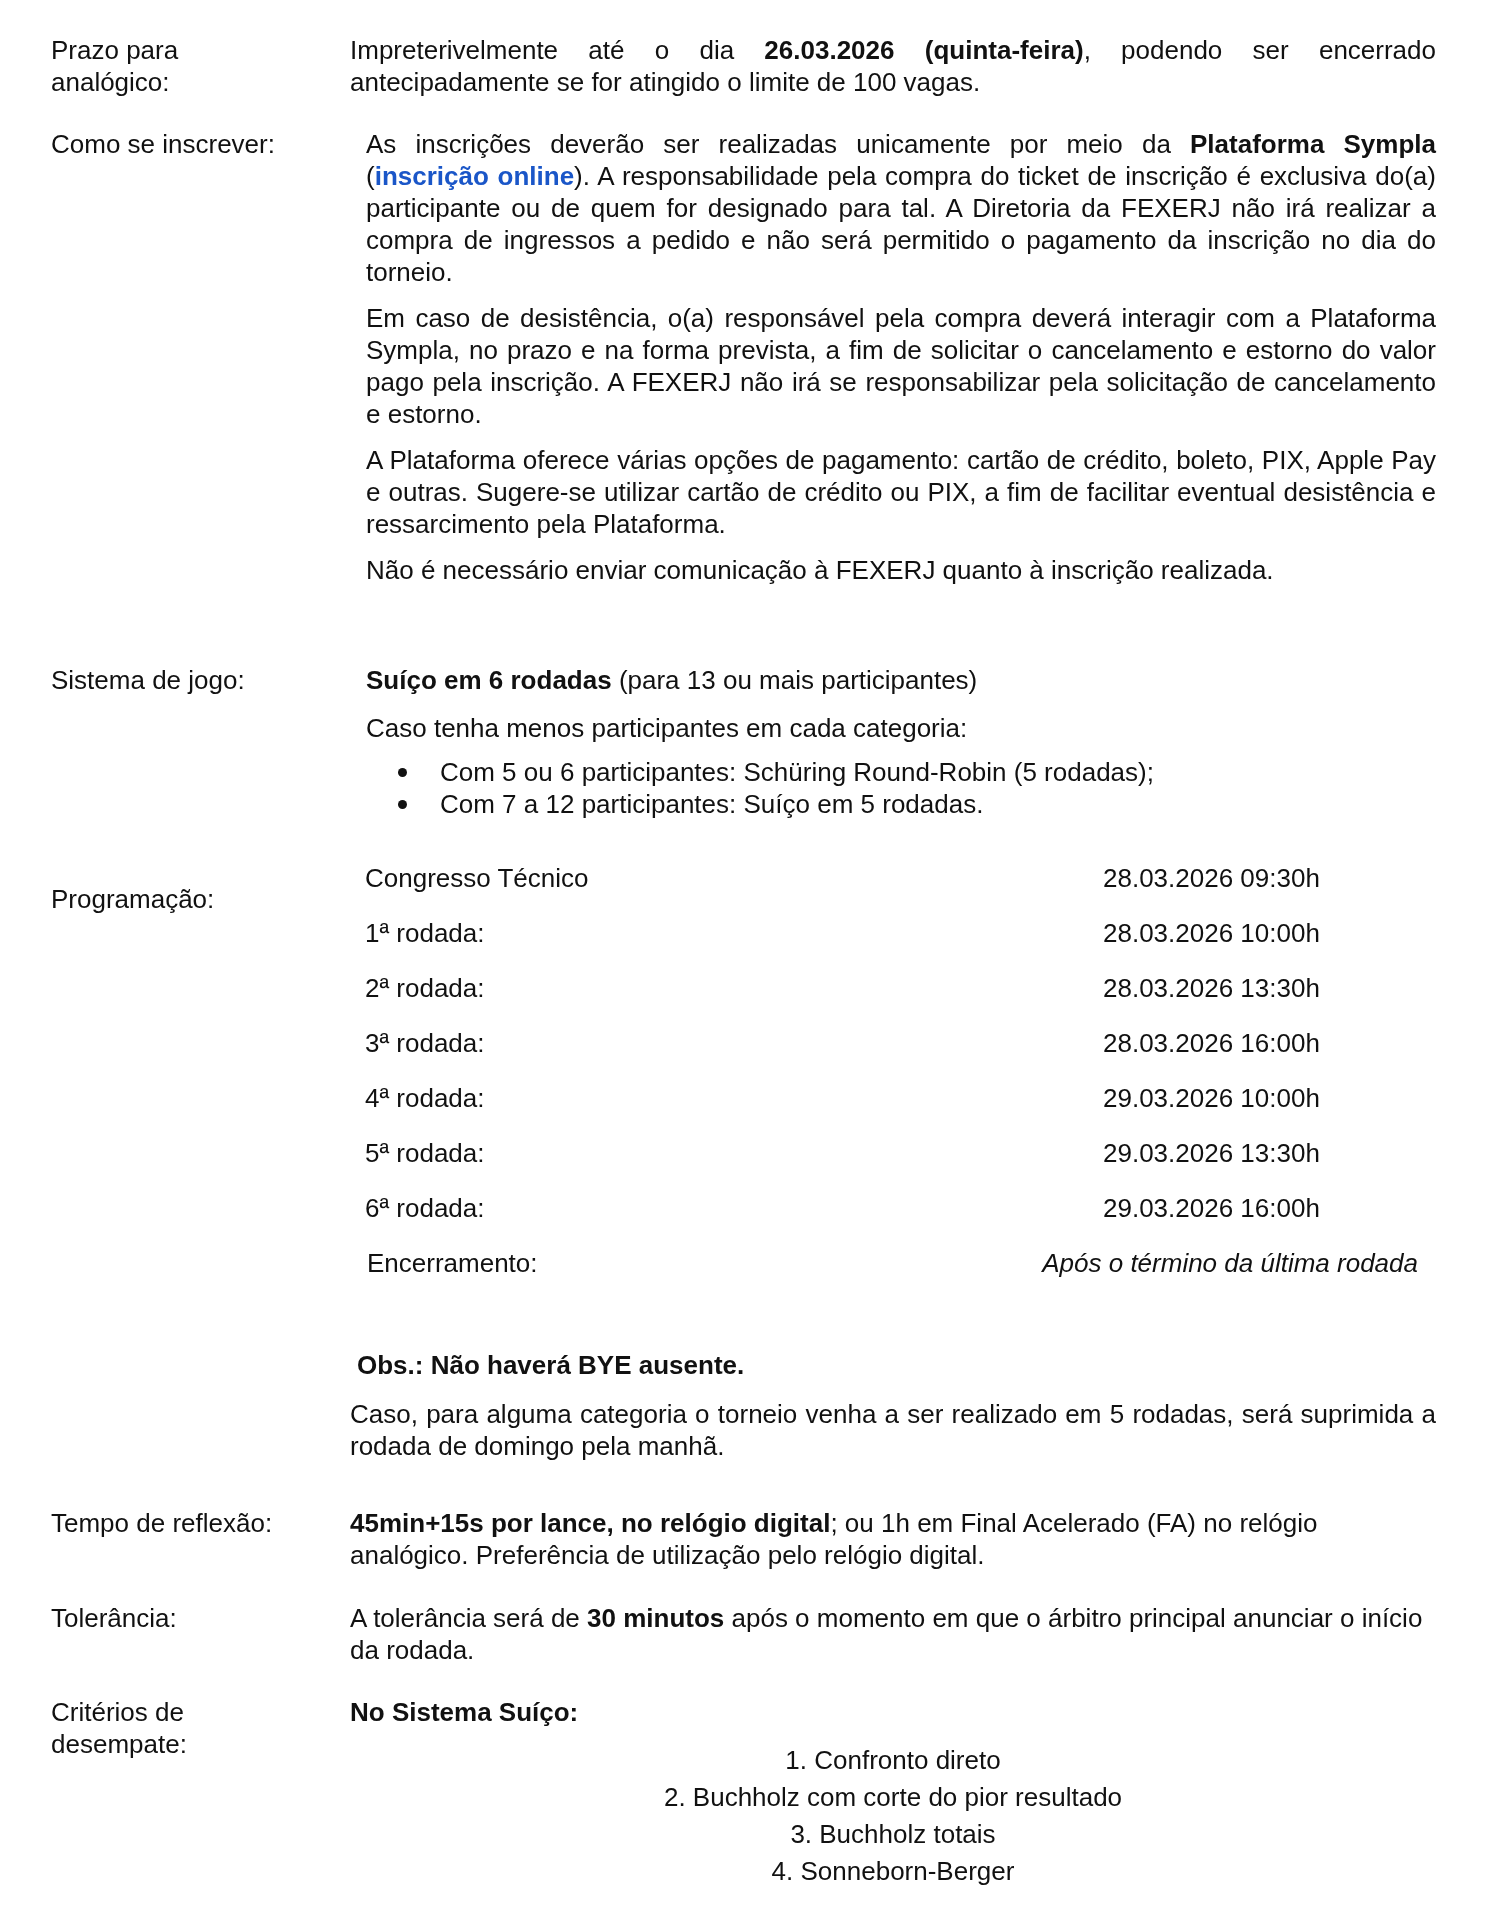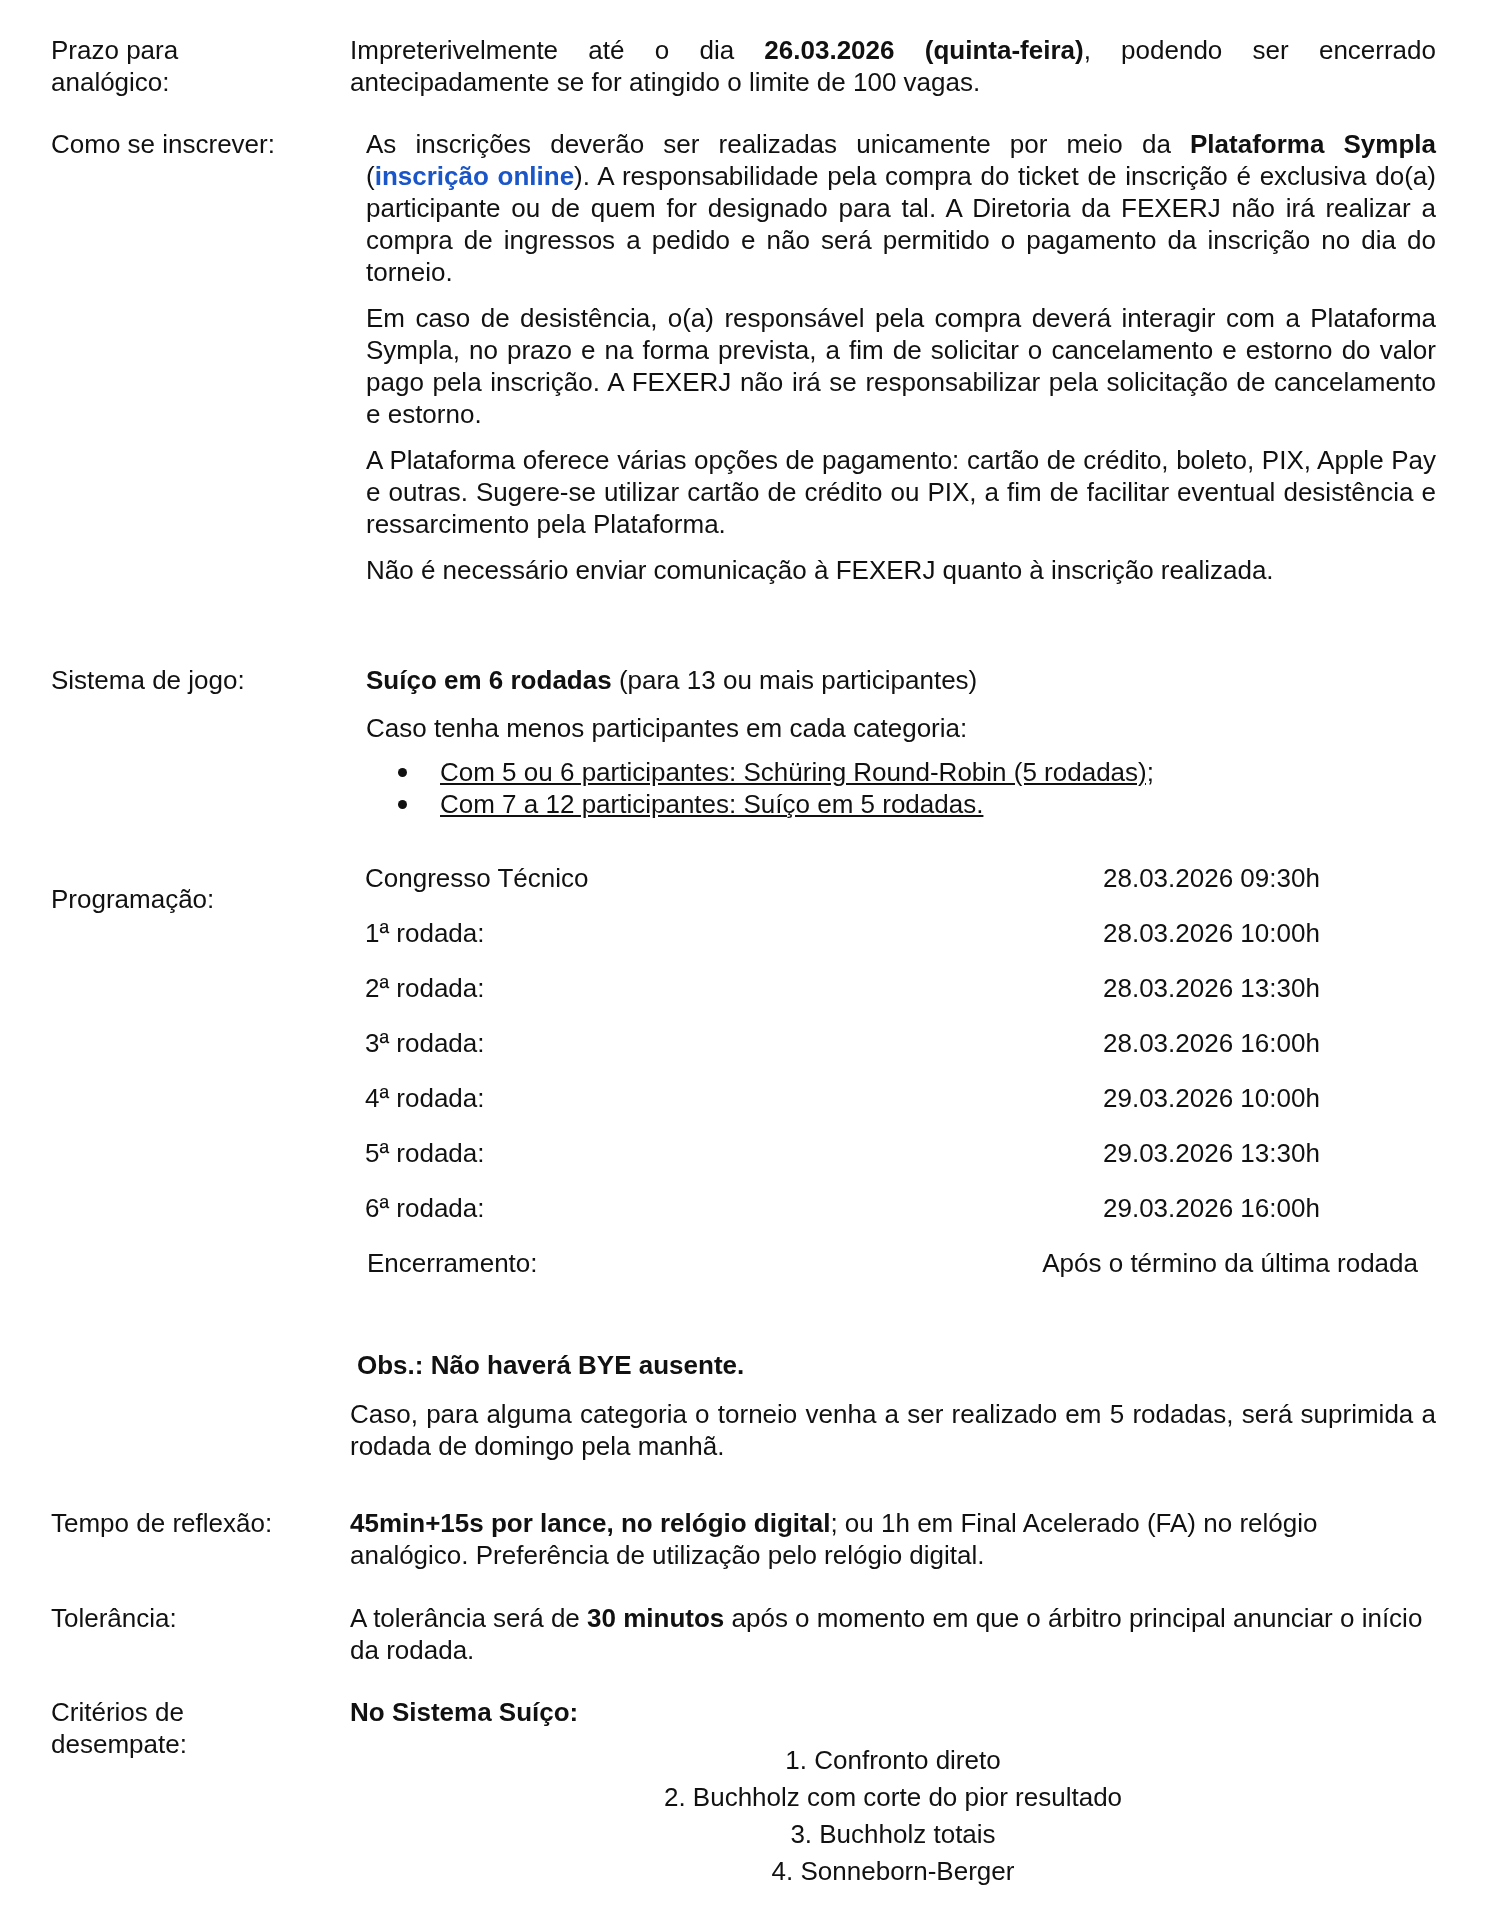--- a/index.html
+++ b/index.html
@@ -8,29 +8,29 @@
     font-family: "Liberation Sans", sans-serif; color: #111111;
     font-size: 26px; line-height: 32px;
   }
   .row { position: absolute; left: 0; width: 1510px; }
   .label { position: absolute; left: 51px; width: 290px; font-weight: normal; }
   .content { position: absolute; left: 350px; width: 1086px; }
   .just { text-align: justify; }
   p { margin: 0 0 14px 16px; }
   b { font-weight: bold; }
   .link { color: #1a56c8; font-weight: bold; }
-  ul.bullets { margin: 0; padding: 0; list-style: none; text-decoration: underline; }
+  ul.bullets { margin: 0; padding: 0; list-style: none; }
   ul.bullets li { position: relative; padding-left: 90px; line-height: 32px; }
   ul.bullets li .dot { position: absolute; left: 48px; top: 12px; width: 9px; height: 9px; border-radius: 50%; background: #111; }
   .sched { position: absolute; left: 350px; width: 1086px; }
   .sched-row { position: relative; height: 55px; }
   .sched-row .ev { position: absolute; left: 15px; top: 0; }
   .sched-row .dt { position: absolute; left: 753px; top: 0; }
   .sched-row.last .ev { left: 17px; }
-  .sched-row.last .dt { left: auto; right: 18px; }
+  .sched-row.last .dt { left: auto; right: 18px; font-style: italic; }
   .obs { position: absolute; left: 357px; font-weight: bold; }
   ol.tie { margin: 8px; padding: 0; list-style: none; text-align: center; }
   ol.tie li { line-height: 37px; }
 </style>
 </head>
 <body>
 
 <div class="row" style="top:34px;">
   <div class="label">
     <div>Prazo para</div>

